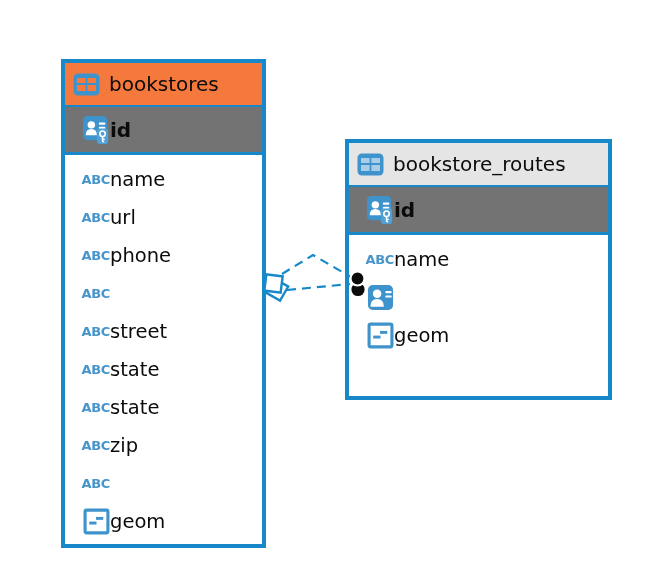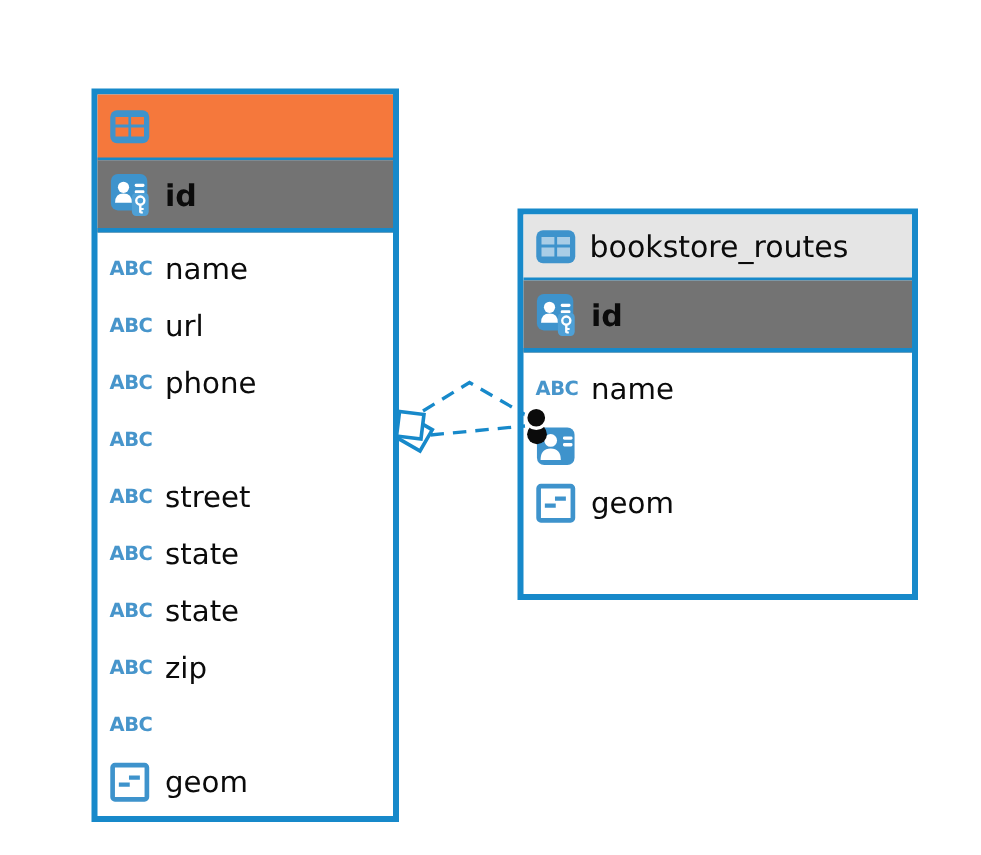--- a/index.html
+++ b/index.html
@@ -52,21 +52,21 @@
   .fields{padding:5px 0 4px;}
   .field-row{
     height:38px;
     display:flex;align-items:center;
     padding:0 8px;
     font-size:19.5px;
     white-space:nowrap;
   }
   .icon-slot{
     flex:0 0 37px;width:37px;
-    display:flex;align-items:center;justify-content:flex-start;
+    display:flex;align-items:center;justify-content:flex-end;
   }
   .abc-glyph{
     font-weight:bold;font-size:13px;letter-spacing:-0.3px;
     color:var(--abc-blue);
     font-family:"DejaVu Sans",sans-serif;
   }
   .col-label{color:var(--ink);}
   svg{display:block;}
   #relationship-layer{
     position:absolute;left:0;top:0;width:654px;height:570px;
@@ -82,20 +82,21 @@
     <div class="tbl-header selected">
       <span>
         <svg width="27" height="23" viewBox="0 0 27 23">
           <rect x="0.5" y="0.5" width="26" height="22" rx="4.5" fill="#3E93CC"></rect>
           <rect x="4" y="5" width="8.6" height="5" fill="#F5783C"></rect>
           <rect x="14.4" y="5" width="8.6" height="5" fill="#F5783C"></rect>
           <rect x="4" y="12" width="8.6" height="6" fill="#F5783C"></rect>
           <rect x="14.4" y="12" width="8.6" height="6" fill="#F5783C"></rect>
         </svg>
       </span>
+      <span>bookstores</span>
     </div>
 
     <div class="id-row">
       <span class="icon-slot">
         <svg width="28" height="30" viewBox="0 0 30 32">
           <rect x="1" y="1" width="26" height="26" rx="5" fill="#3E93CC"></rect>
           <circle cx="10" cy="10.5" r="4" fill="#fff"></circle>
           <path d="M 4,21.5 Q 4,15 10,15 Q 16,15 16,21.5 Z" fill="#fff"></path>
           <rect x="18" y="8" width="7" height="2.3" rx="1" fill="#fff"></rect>
           <rect x="18" y="12.6" width="7" height="2.3" rx="1" fill="#fff"></rect>

